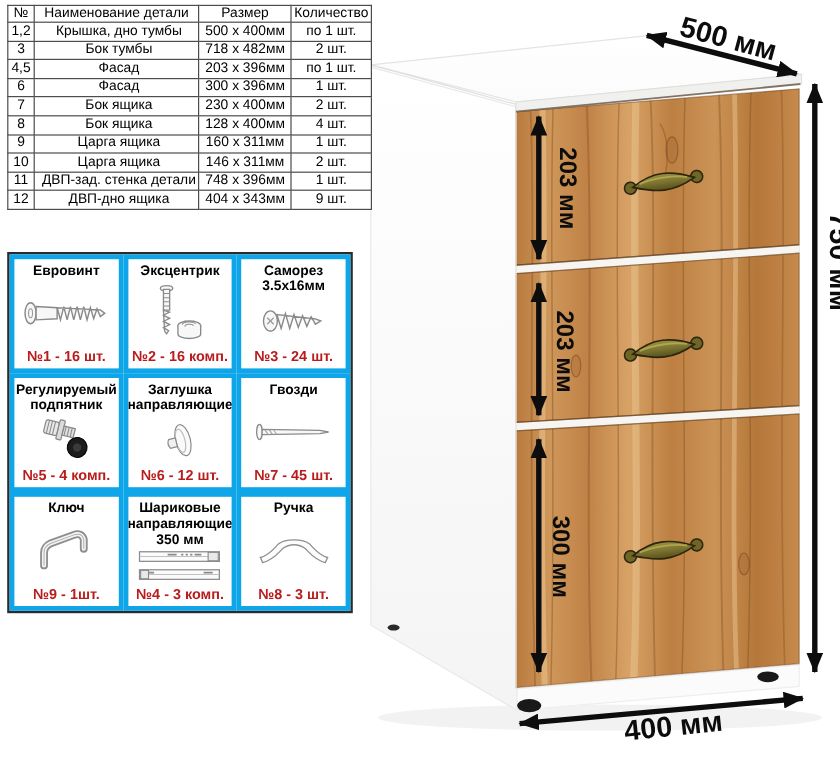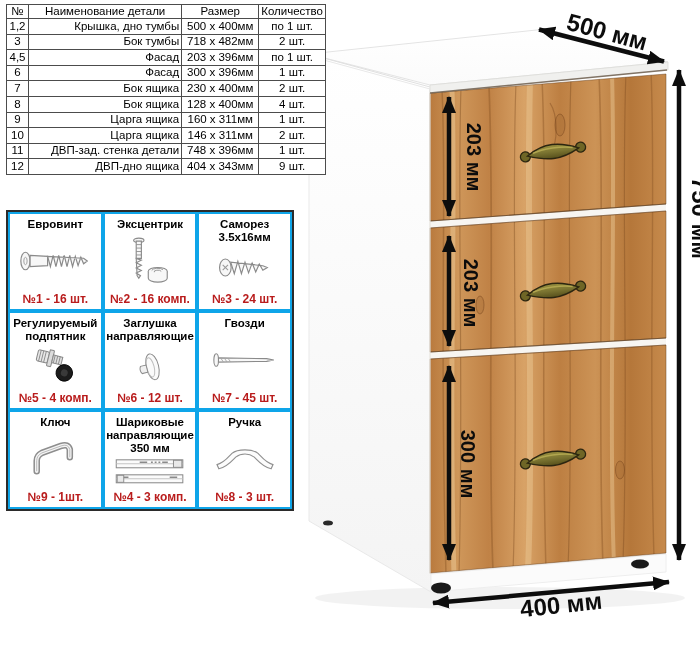--- a/index.html
+++ b/index.html
@@ -11,26 +11,26 @@
   table.parts{position:absolute;left:6px;top:4px;border-collapse:collapse;background:#fff;table-layout:fixed;}
   table.parts th,table.parts td{
     border:1px solid #4c4c4c;font-size:11.5px;font-weight:400;color:#000;
     padding:0 2px;height:14.6px;white-space:nowrap;text-align:center;line-height:1;
   }
   table.parts th{height:13px;font-size:11.5px;}
   table.parts col.c-num{width:22px;}
   table.parts col.c-name{width:135px;}
   table.parts col.c-size{width:77px;}
   table.parts col.c-qty{width:56px;}
-  table.parts td:nth-child(2){text-align:right;padding-left:22px;}
+  table.parts td:nth-child(2){text-align:center;padding-left:6px;}
 
   .hw{position:absolute;left:6px;top:210px;width:284px;height:297px;
       display:grid;grid-template-columns:repeat(3,1fr);grid-template-rows:repeat(3,1fr);
       border:2px solid #2b2b2b;background:#fff;}
-  .hw .cell{border:2px solid #0ea5e9;display:flex;flex-direction:column;align-items:center;
+  .hw .cell{border:4px solid #0ea5e9;display:flex;flex-direction:column;align-items:center;
       justify-content:space-between;padding:4px 2px 3px;text-align:center;overflow:hidden;}
   .hw .t{font-weight:700;font-size:11.5px;line-height:1.12;color:#000;}
   .hw .ic{flex:1;display:flex;align-items:center;justify-content:center;min-height:0;}
   .hw .c{font-weight:700;font-size:12px;color:#b91c1c;}
 </style>
 </head>
 <body>
 
 <div class="sheet">
 

